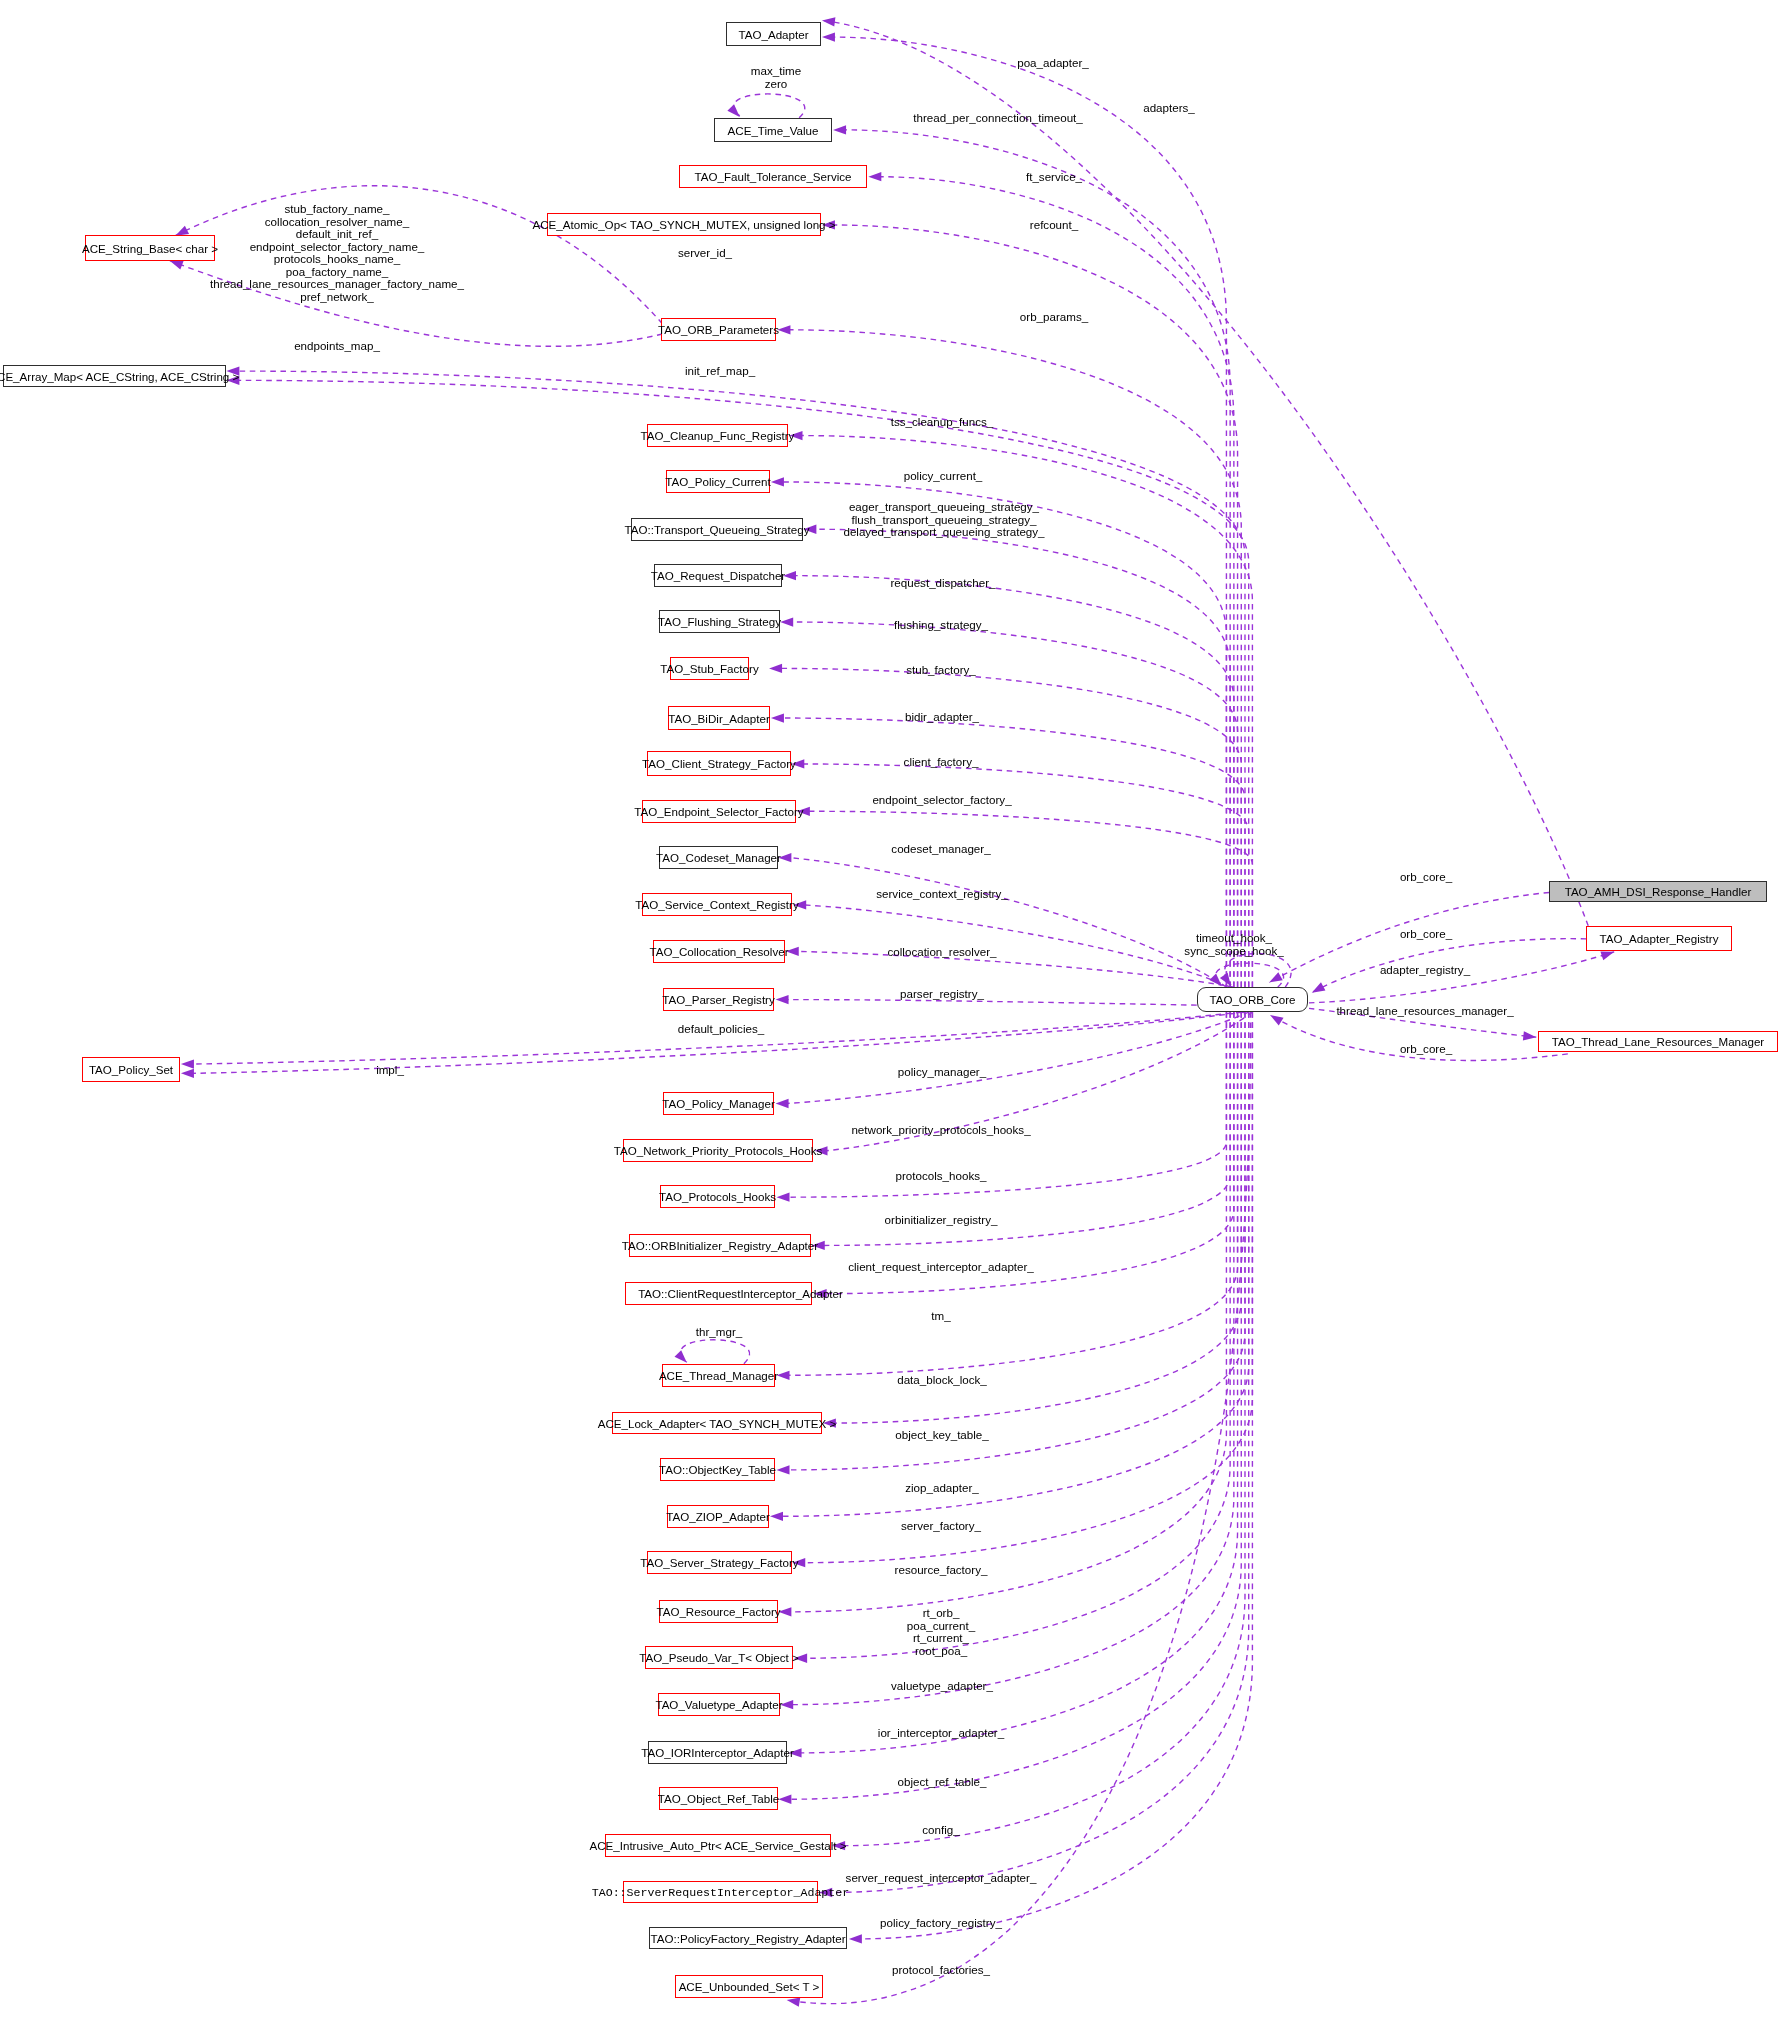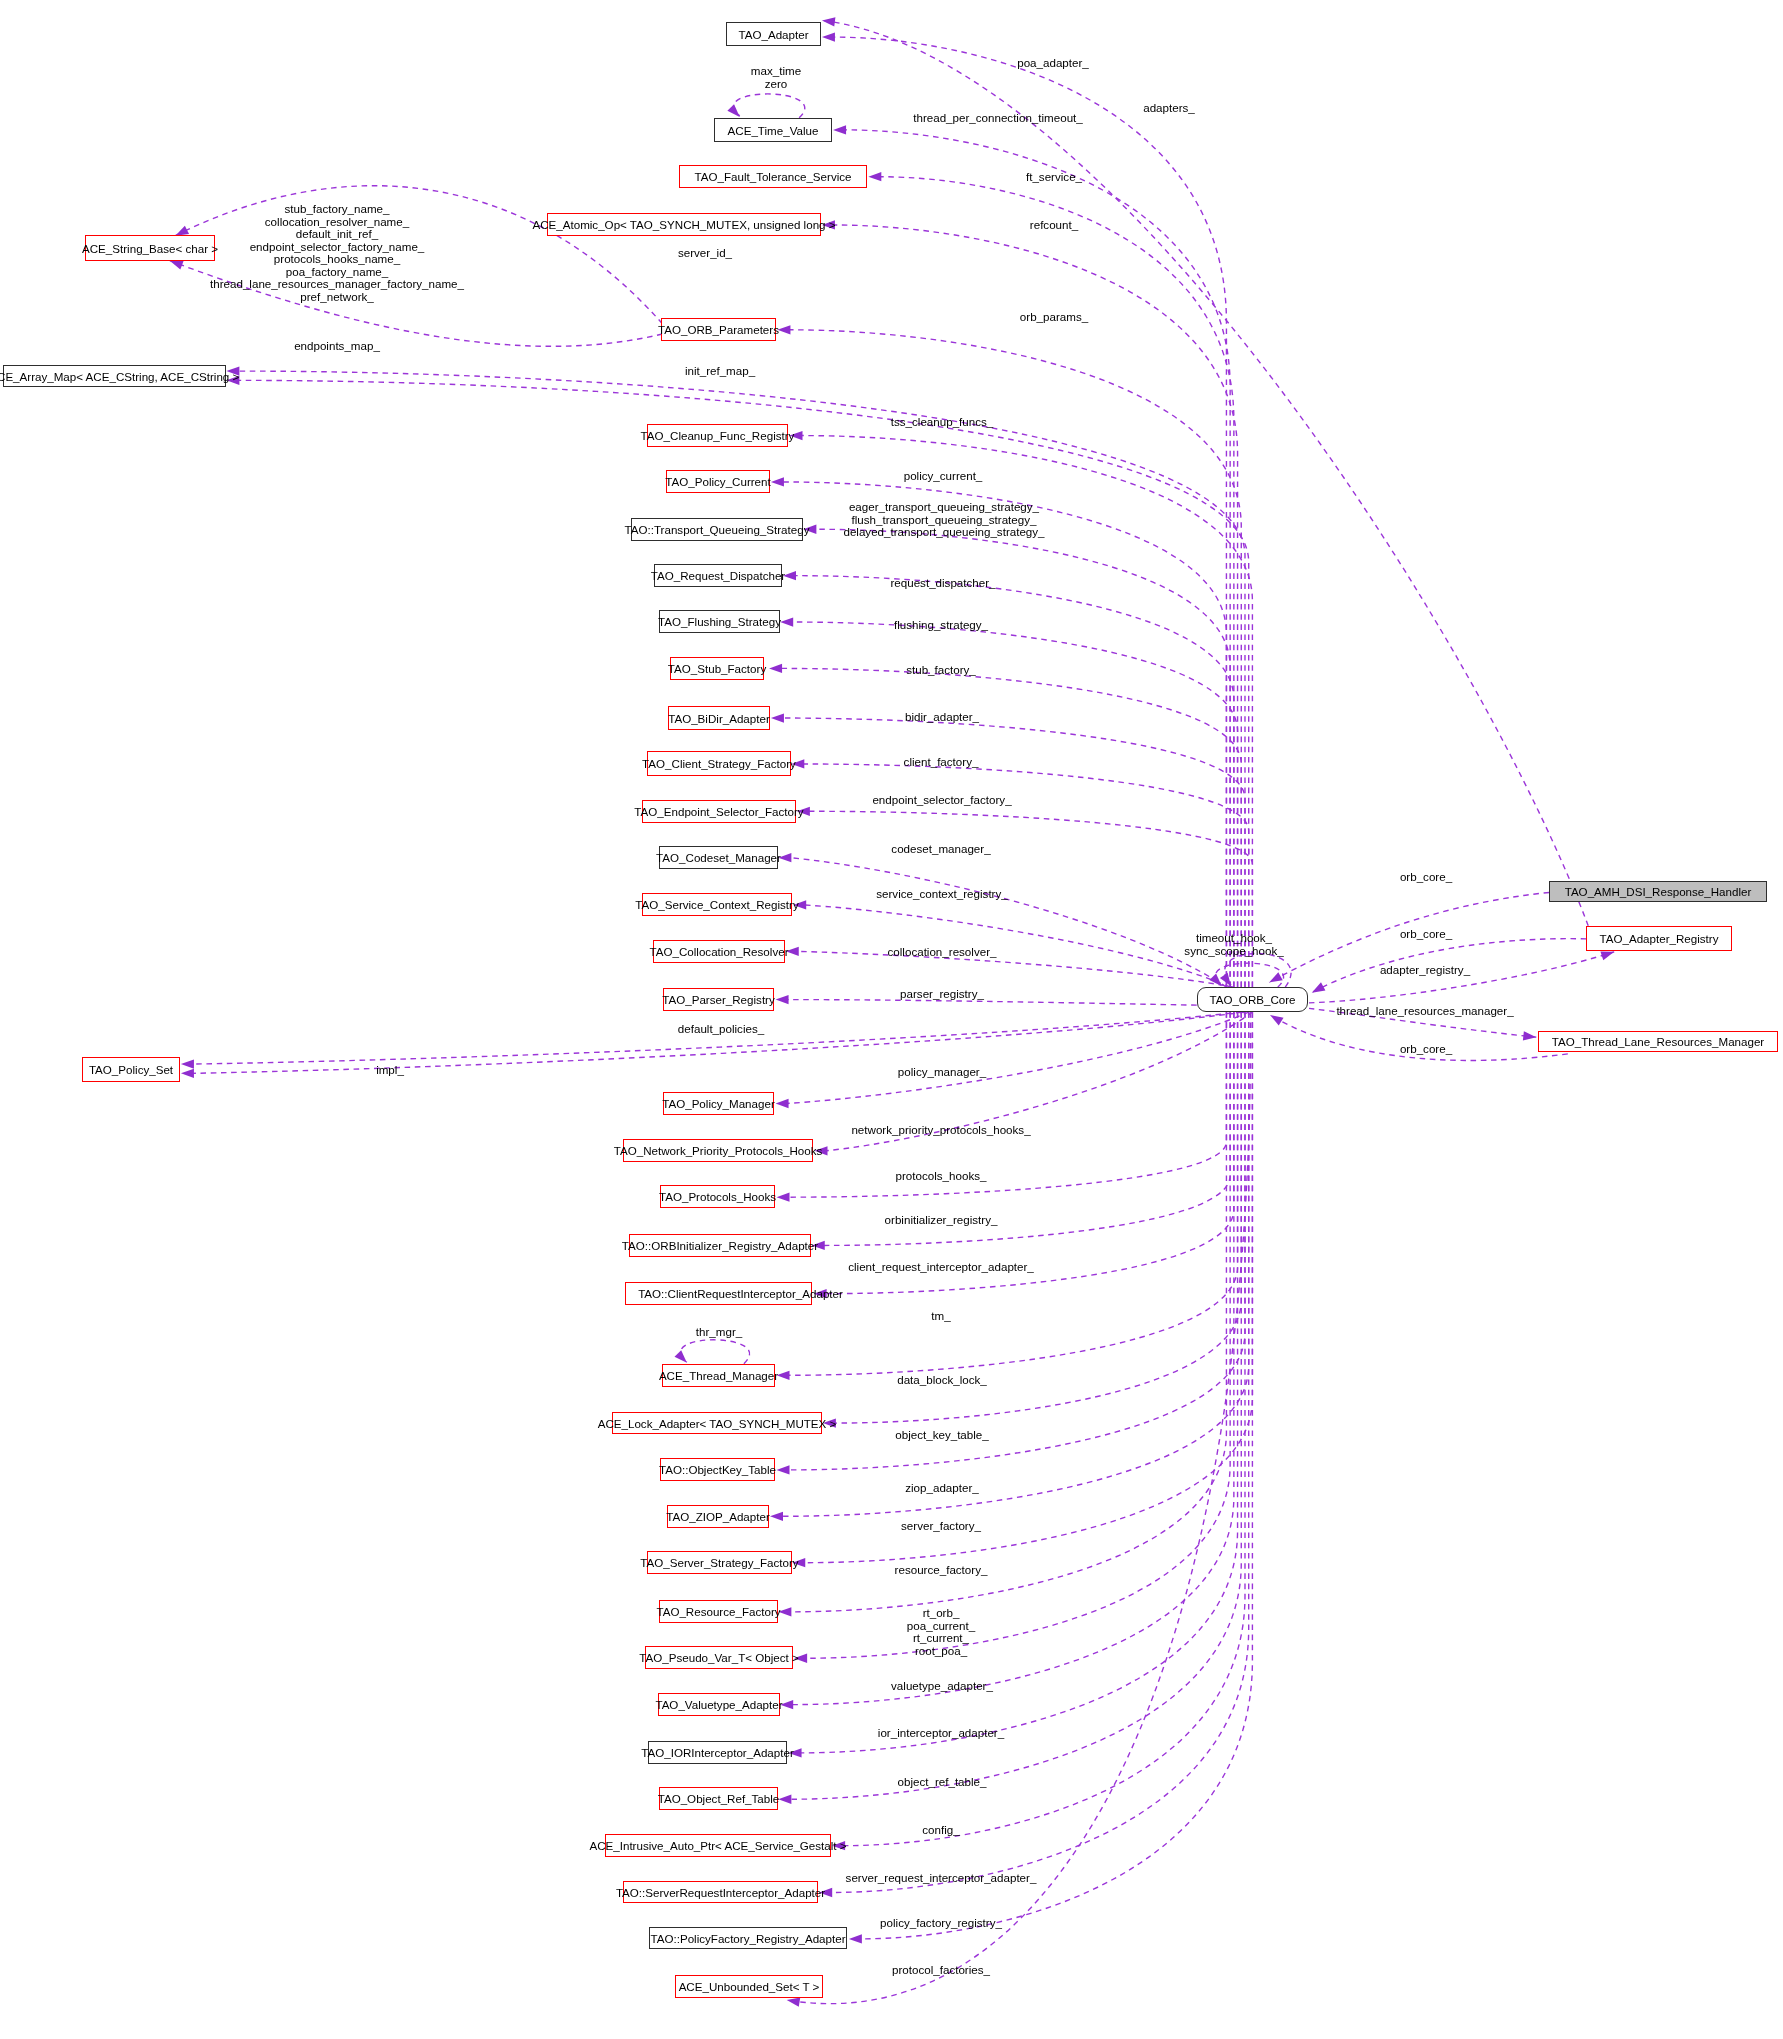--- a/index.html
+++ b/index.html
@@ -302,21 +302,21 @@
     <div class="node red" style="left: 679px; top: 165px; width: 188px; height: 23px;">TAO_Fault_Tolerance_Service</div>
     <div class="node red" style="left: 547px; top: 213px; width: 274px; height: 23px;">ACE_Atomic_Op&lt; TAO_SYNCH_MUTEX, unsigned long &gt;</div>
     <div class="node red" style="left: 85px; top: 235px; width: 130px; height: 26px;">ACE_String_Base&lt; char &gt;</div>
     <div class="node red" style="left: 661px; top: 318px; width: 115px; height: 23px;">TAO_ORB_Parameters</div>
     <div class="node" style="left: 2.8px; top: 365px; width: 223px; height: 22px;">ACE_Array_Map&lt; ACE_CString, ACE_CString &gt;</div>
     <div class="node red" style="left: 647px; top: 424px; width: 141px; height: 23px;">TAO_Cleanup_Func_Registry</div>
     <div class="node red" style="left: 666px; top: 470px; width: 104px; height: 23px;">TAO_Policy_Current</div>
     <div class="node" style="left: 631px; top: 518px; width: 172px; height: 23px;">TAO::Transport_Queueing_Strategy</div>
     <div class="node" style="left: 654px; top: 564px; width: 128px; height: 23px;">TAO_Request_Dispatcher</div>
     <div class="node" style="left: 659px; top: 610px; width: 121px; height: 23px;">TAO_Flushing_Strategy</div>
-    <div class="node red" style="left: 670px; top: 657px; width: 94px; height: 23px;">TAO_Stub_Factory</div>
+    <div class="node red" style="left: 670px; top: 657px; width: 79px; height: 23px;">TAO_Stub_Factory</div>
     <div class="node red" style="left: 668px; top: 706px; width: 102px; height: 24px;">TAO_BiDir_Adapter</div>
     <div class="node red" style="left: 647px; top: 751px; width: 144px; height: 25px;">TAO_Client_Strategy_Factory</div>
     <div class="node red" style="left: 642px; top: 800px; width: 154px; height: 23px;">TAO_Endpoint_Selector_Factory</div>
     <div class="node" style="left: 659px; top: 846px; width: 119px; height: 23px;">TAO_Codeset_Manager</div>
     <div class="node red" style="left: 642px; top: 893px; width: 150px; height: 23px;">TAO_Service_Context_Registry</div>
     <div class="node red" style="left: 653px; top: 940px; width: 132px; height: 23px;">TAO_Collocation_Resolver</div>
     <div class="node red" style="left: 663px; top: 988px; width: 111px; height: 23px;">TAO_Parser_Registry</div>
     <div class="node red" style="left: 82px; top: 1057px; width: 98px; height: 25px;">TAO_Policy_Set</div>
     <div class="node red" style="left: 663px; top: 1092px; width: 111px; height: 23px;">TAO_Policy_Manager</div>
     <div class="node red" style="left: 623px; top: 1139px; width: 190px; height: 23px;">TAO_Network_Priority_Protocols_Hooks</div>
@@ -327,21 +327,21 @@
     <div class="node red" style="left: 612px; top: 1412px; width: 210px; height: 22px;">ACE_Lock_Adapter&lt; TAO_SYNCH_MUTEX &gt;</div>
     <div class="node red" style="left: 660px; top: 1458px; width: 115px; height: 23px;">TAO::ObjectKey_Table</div>
     <div class="node red" style="left: 667px; top: 1505px; width: 102px; height: 23px;">TAO_ZIOP_Adapter</div>
     <div class="node red" style="left: 647px; top: 1551px; width: 145px; height: 23px;">TAO_Server_Strategy_Factory</div>
     <div class="node red" style="left: 659px; top: 1600px; width: 119px; height: 23px;">TAO_Resource_Factory</div>
     <div class="node red" style="left: 645px; top: 1646px; width: 148px; height: 23px;">TAO_Pseudo_Var_T&lt; Object &gt;</div>
     <div class="node red" style="left: 658px; top: 1693px; width: 122px; height: 23px;">TAO_Valuetype_Adapter</div>
     <div class="node" style="left: 648px; top: 1741px; width: 139px; height: 23px;">TAO_IORInterceptor_Adapter</div>
     <div class="node red" style="left: 659px; top: 1787px; width: 119px; height: 23px;">TAO_Object_Ref_Table</div>
     <div class="node red" style="left: 605px; top: 1834px; width: 226px; height: 23px;">ACE_Intrusive_Auto_Ptr&lt; ACE_Service_Gestalt &gt;</div>
-    <div class="node red" style="left: 623px; top: 1881px; width: 195px; height: 22px;">TAO::ServerRequestInterceptor_Adapter</div>
+    <div class="node red" style="left: 623px; top: 1881px; width: 195px; height: 22px; font-family: Liberation Mono, monospace;">TAO::ServerRequestInterceptor_Adapter</div>
     <div class="node" style="left: 649px; top: 1927px; width: 198px; height: 22px;">TAO::PolicyFactory_Registry_Adapter</div>
     <div class="node red" style="left: 675px; top: 1975px; width: 148px; height: 23px;">ACE_Unbounded_Set&lt; T &gt;</div>
     <div class="node gray" style="left: 1549px; top: 881px; width: 218px; height: 21.3px;">TAO_AMH_DSI_Response_Handler</div>
     <div class="node red" style="left: 1586px; top: 926px; width: 146px; height: 25px;">TAO_Adapter_Registry</div>
     <div class="node red" style="left: 1538px; top: 1031px; width: 240px; height: 21.3px;">TAO_Thread_Lane_Resources_Manager</div>
     <div class="node thick" style="left: 1197px; top: 987px; width: 111px; height: 25px;">TAO_ORB_Core</div>
   </div>
 
 
 </body></html>

